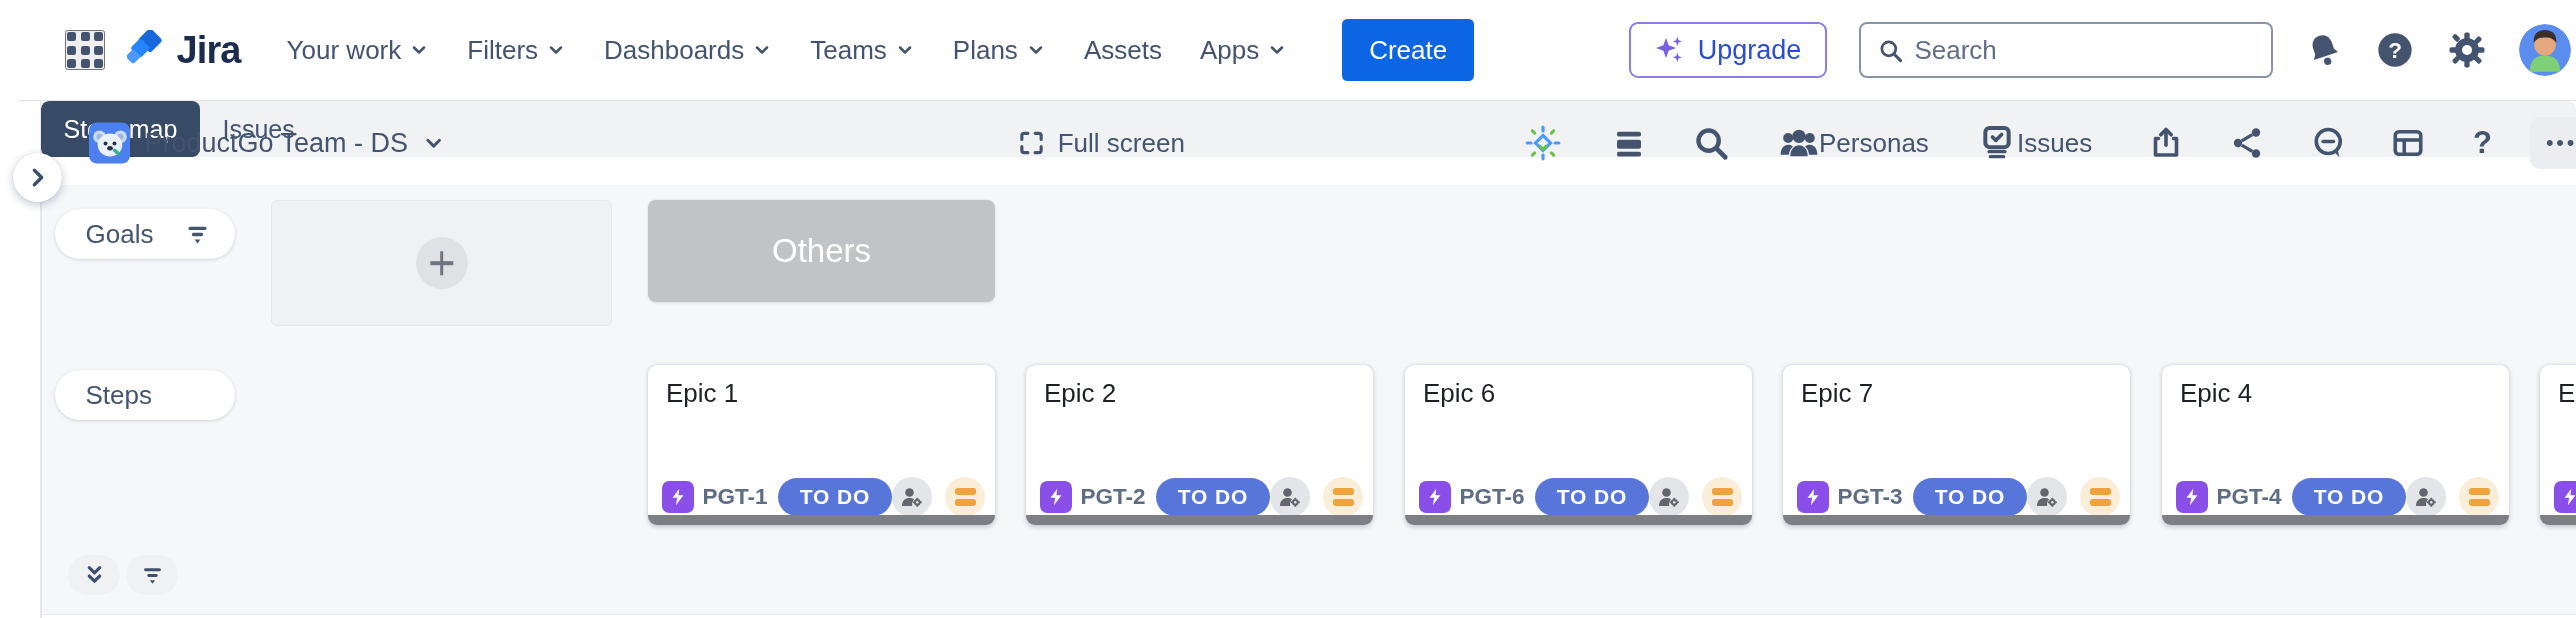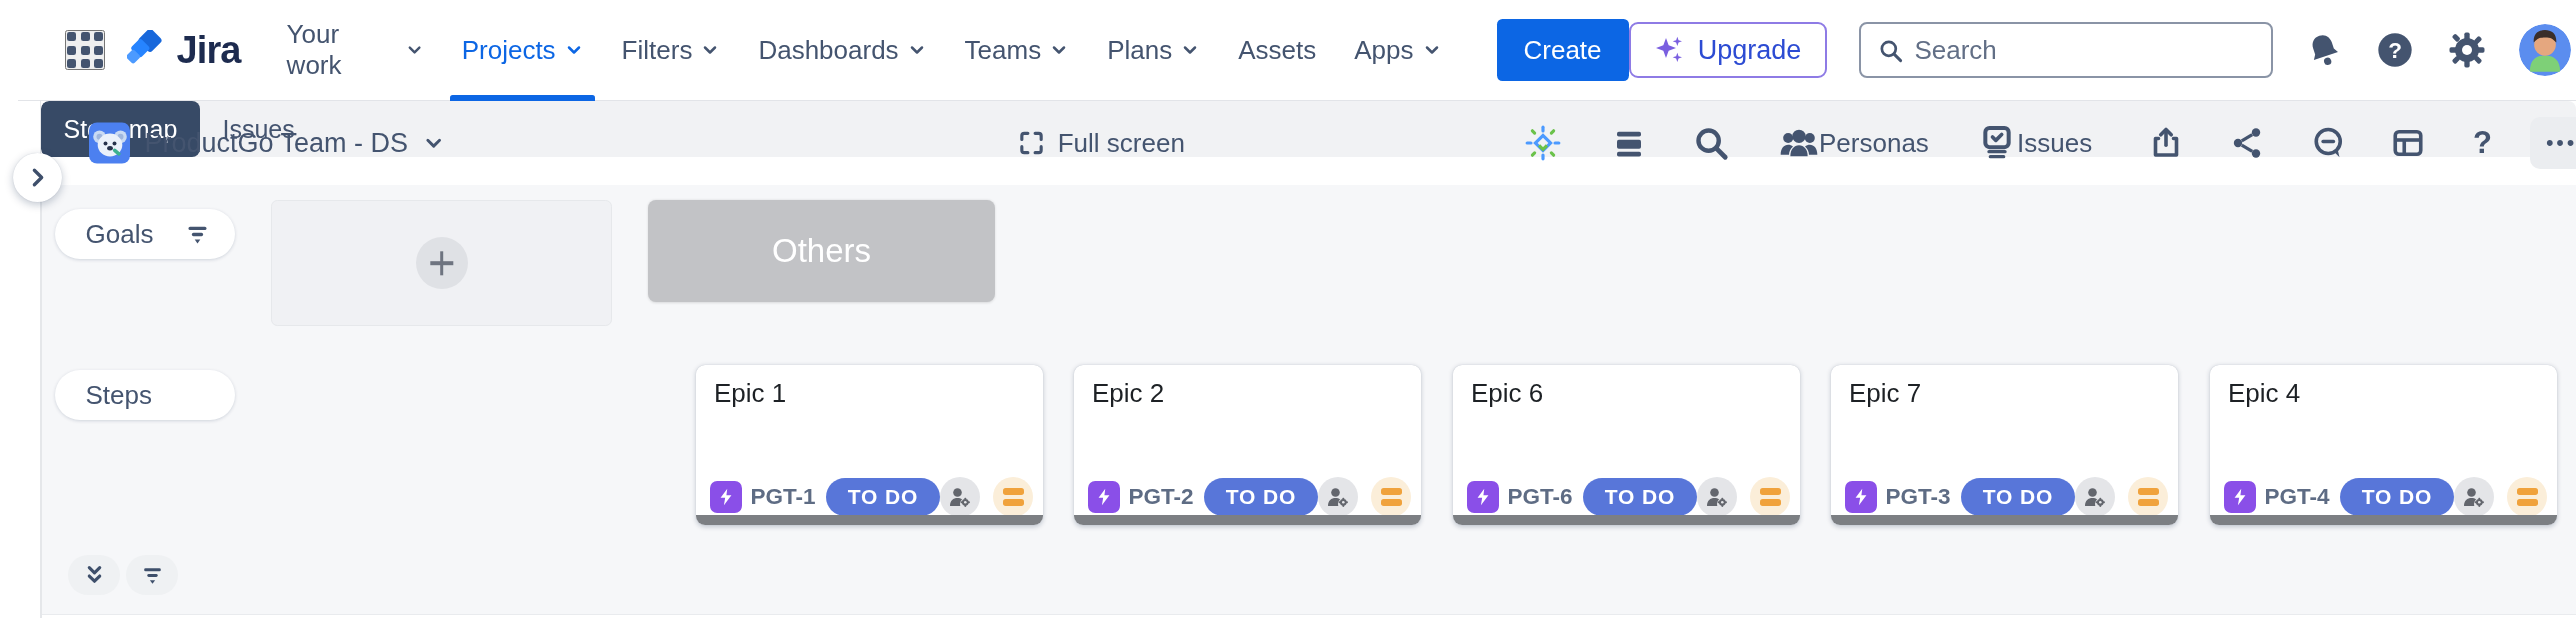--- a/index.html
+++ b/index.html
@@ -74,21 +74,21 @@
     border:1.8px solid #E6E8EB; border-radius:6.3px; display:flex; align-items:center; justify-content:center; }
   .plus-circle { width:52px; height:52px; border-radius:50%; background:#DFE1E5; border:none; cursor:pointer;
     position:relative; }
   .plus-circle::before, .plus-circle::after { content:""; position:absolute; background:#6E7480; left:50%; top:50%; }
   .plus-circle::before { width:23.4px; height:3.6px; transform:translate(-50%,-50%); }
   .plus-circle::after { width:3.6px; height:23.4px; transform:translate(-50%,-50%); }
   .others-box { position:absolute; left:607px; top:15.3px; width:347px; height:102px; background:#C2C3C6;
     border-radius:8px; box-shadow:0 0.9px 2.7px rgba(0,0,0,.12); display:flex; align-items:center;
     justify-content:center; font-size:33px; color:#fff; cursor:pointer; }
   .epic-card { position:absolute; top:180px; width:347px; height:160px; background:#fff; border-radius:9px;
-    box-shadow:0 1.8px 5.4px rgba(9,30,66,.22), 0 0 0.9px rgba(9,30,66,.2); cursor:pointer;margin-left:48px; }
+    box-shadow:0 1.8px 5.4px rgba(9,30,66,.22), 0 0 0.9px rgba(9,30,66,.2); cursor:pointer; }
   .epic-title { position:absolute; left:18px; top:12.6px; font-size:26px; color:#1D2125; }
   .epic-footer { position:absolute; left:14.4px; right:10.8px; top:112px; height:40px;
     display:flex; align-items:center; justify-content:space-between; }
   .ef-left { display:flex; align-items:center; gap:8px; }
   .ef-right { display:flex; align-items:center; gap:13.5px; }
   .epic-type { width:32px; height:32px; border-radius:7.2px; background:#8A4FE8; flex:none;
     display:flex; align-items:center; justify-content:center; }
   .epic-key { font-size:22.5px; font-weight:700; color:#5E6C84; white-space:nowrap; }
   .status-badge { height:38px; border-radius:19px; background:#5876D9; color:#fff; font-size:21px;
     font-weight:700; letter-spacing:0.9px; display:flex; align-items:center; padding:0 21.6px;
@@ -133,26 +133,20 @@
 
     <nav class="nav-items">
 
         <div class="nav-item">
           <span class="nav-label">Your work</span>
           <svg class="caret" viewBox="0 0 24 24" fill="none">
             <polyline points="6,9 12,15 18,9" stroke="#44546F" stroke-width="3" stroke-linecap="round" stroke-linejoin="round"></polyline>
           </svg>
         </div>
 
-        <div class="nav-item active">
-          <span class="nav-label">Projects</span>
-          <svg class="caret" viewBox="0 0 24 24" fill="none">
-            <polyline points="6,9 12,15 18,9" stroke="#44546F" stroke-width="3" stroke-linecap="round" stroke-linejoin="round"></polyline>
-          </svg>
-        </div>
 
         <div class="nav-item">
           <span class="nav-label">Filters</span>
           <svg class="caret" viewBox="0 0 24 24" fill="none">
             <polyline points="6,9 12,15 18,9" stroke="#44546F" stroke-width="3" stroke-linecap="round" stroke-linejoin="round"></polyline>
           </svg>
         </div>
 
         <div class="nav-item">
           <span class="nav-label">Dashboards</span>

